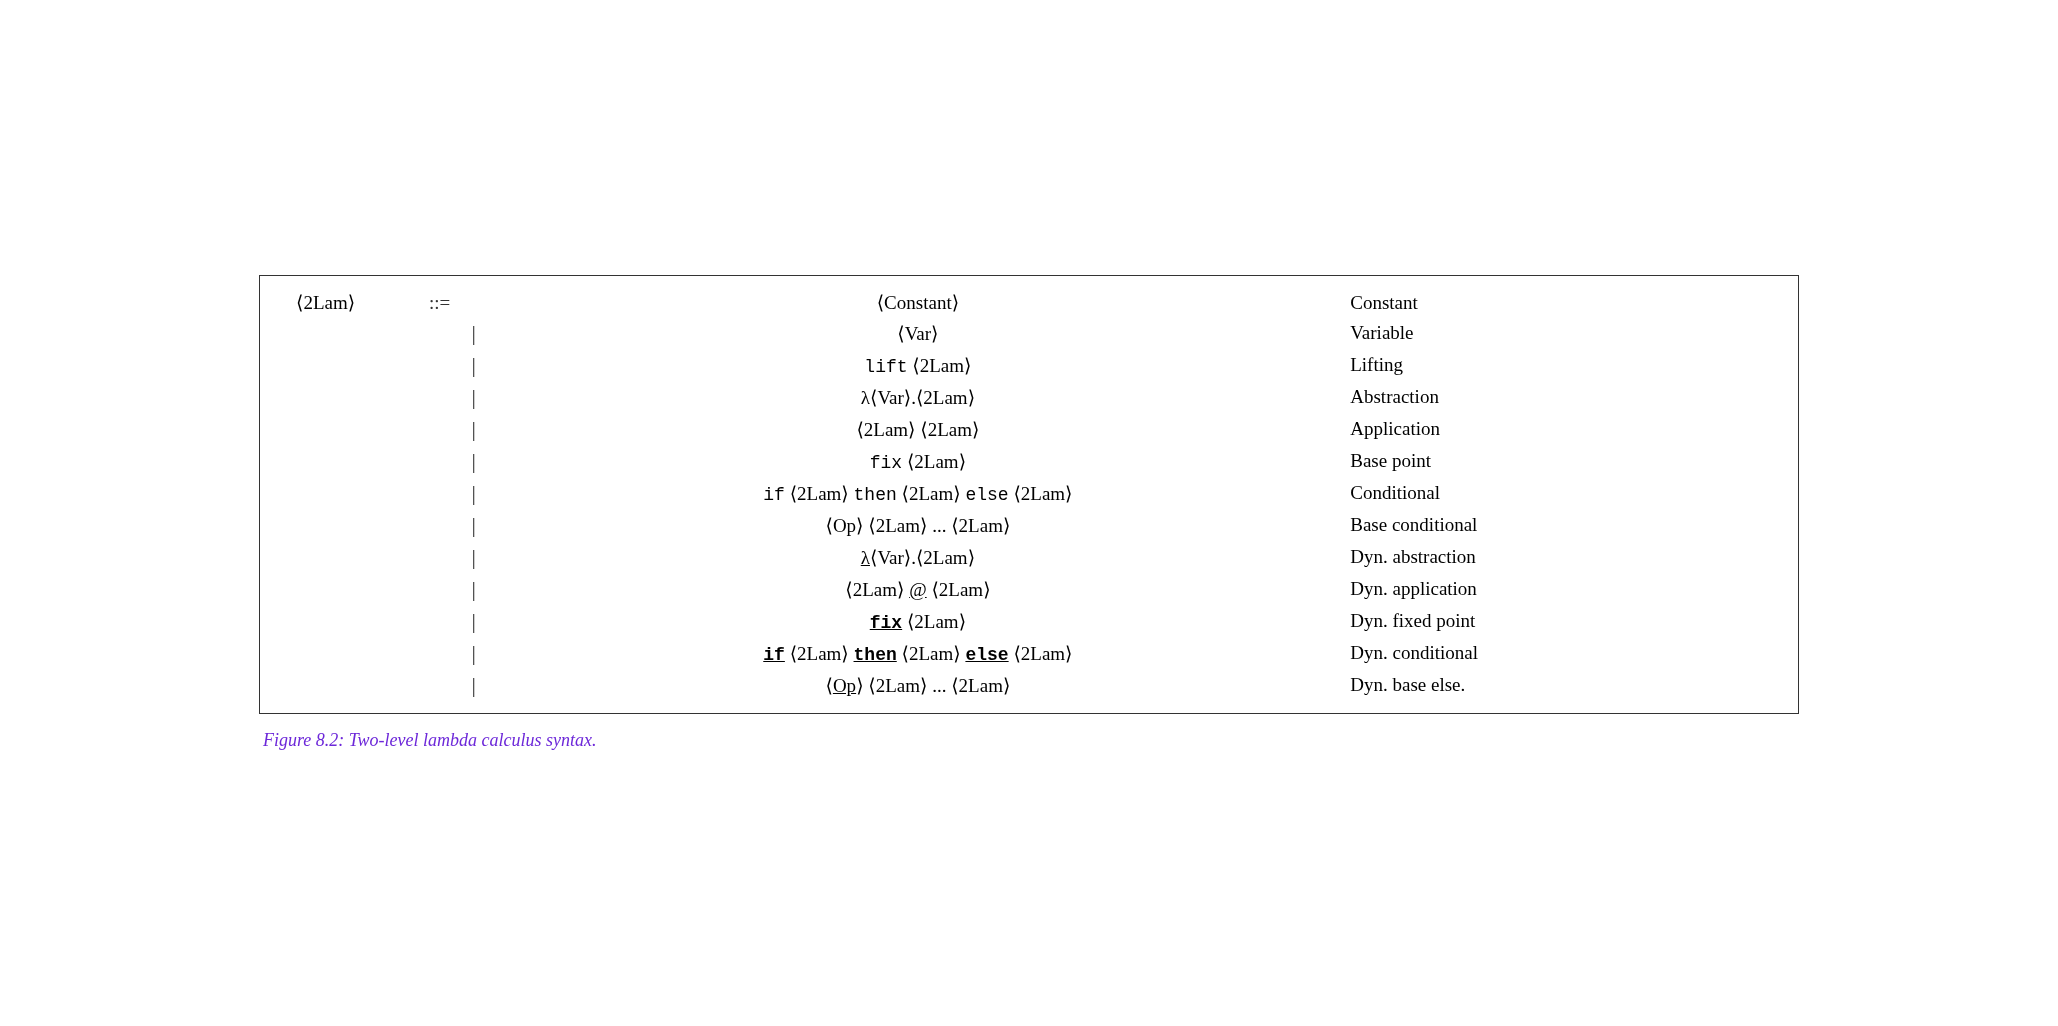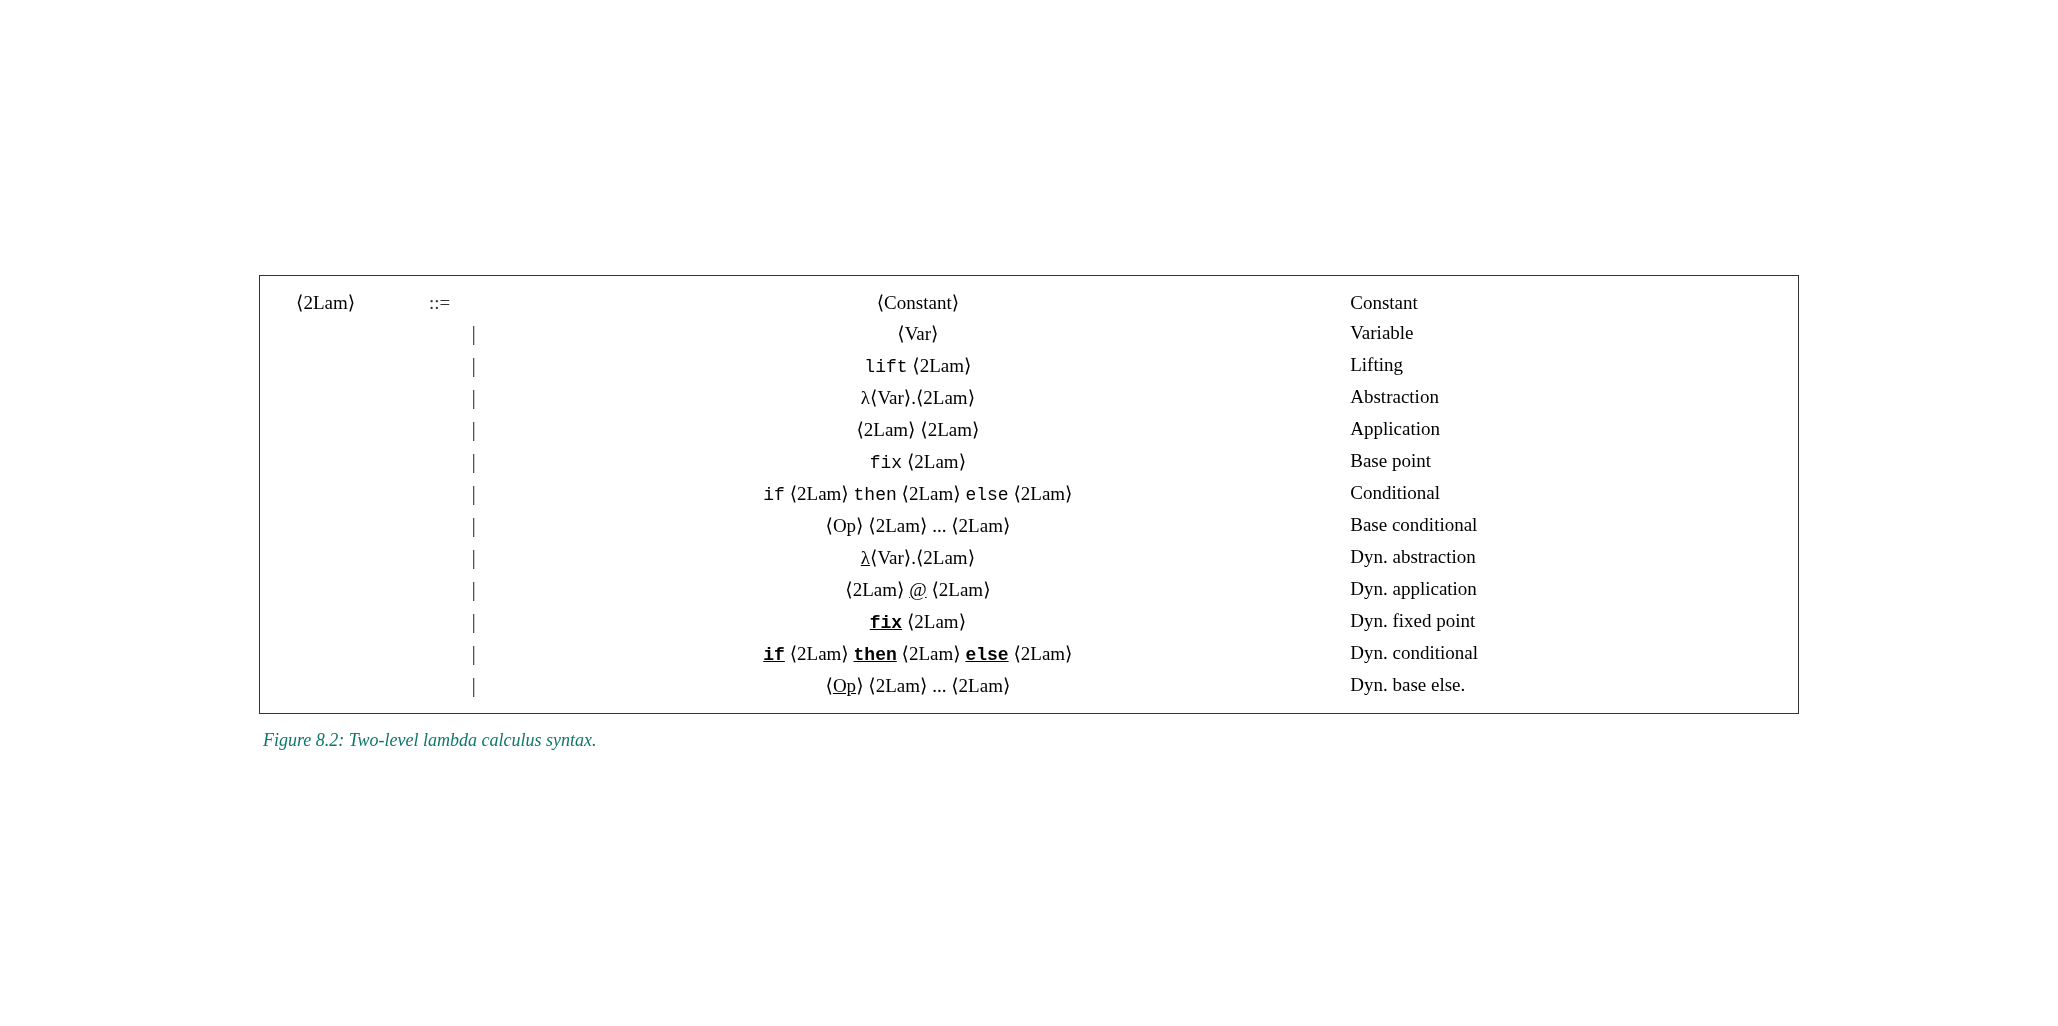--- a/index.html
+++ b/index.html
@@ -87,21 +87,21 @@
     .tt-underline {
       font-family: 'Courier New', Courier, monospace;
       font-weight: bold;
       font-size: 18px;
       text-decoration: underline;
     }
 
     .caption {
       font-style: italic;
       font-size: 18px;
-      color: #0f766e;
+      color: #6d28d9;
       margin-top: 10px;
       padding-left: 4px;
     }
 
     
     .lambda-underline {
       text-decoration: underline;
     }
 
     

